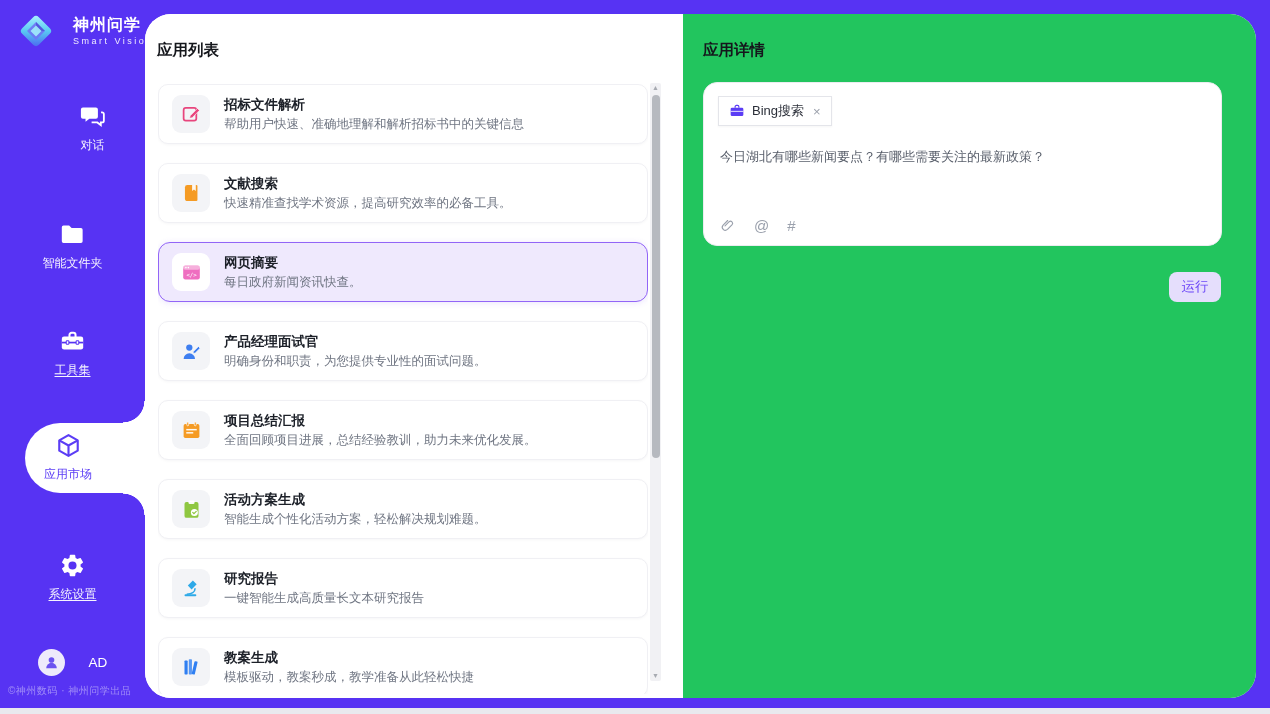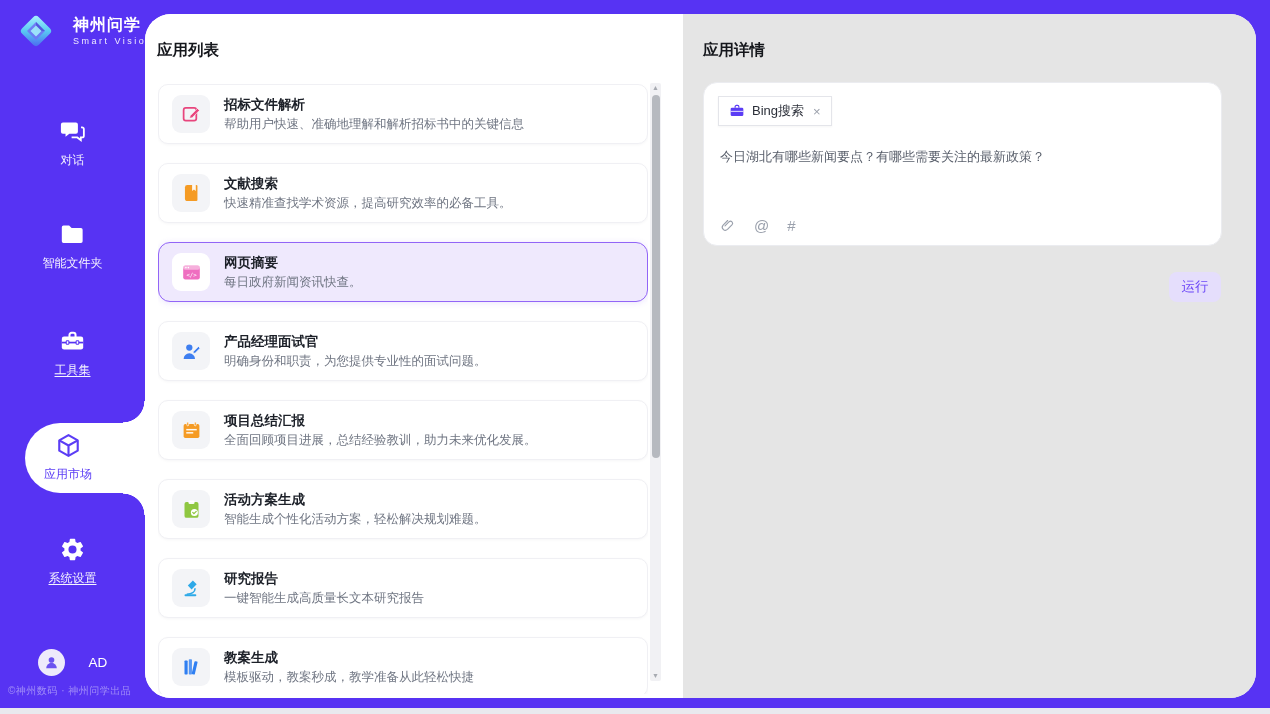--- a/index.html
+++ b/index.html
@@ -52,21 +52,21 @@
   .card-txt{display:flex;flex-direction:column;min-width:0;}
   .card-title{font-size:13.5px;font-weight:700;color:#1c2028;line-height:1;margin-bottom:7px;}
   .card-desc{font-size:12.5px;color:#6f7582;line-height:1;white-space:nowrap;}
 
   .scrollbar{position:absolute;left:505px;top:69px;width:11px;height:598px;background:#f1f1f4;border-radius:2px;}
   .sb-arrow{position:absolute;left:0;width:11px;text-align:center;font-size:7px;color:#a7aab1;line-height:10px;cursor:pointer;}
   .sb-up{top:0;}
   .sb-down{bottom:0;}
   .sb-thumb{position:absolute;left:1.5px;top:12px;width:8px;height:363px;background:#b6b9bf;border-radius:4px;cursor:pointer;}
 
-  .detail-panel{position:absolute;left:538px;top:0;right:0;height:100%;background:#e5e5e5;}
+  .detail-panel{position:absolute;left:538px;top:0;right:0;height:100%;background:#22c55e;}
   .detail-panel .panel-title{left:20px;}
   .prompt-card{position:absolute;left:20px;top:68px;width:519px;height:164px;box-sizing:border-box;
     background:#fff;border:1px solid #ebecf0;border-radius:14px;}
   .tool-tag{position:absolute;left:14px;top:13px;height:30px;box-sizing:border-box;display:inline-flex;align-items:center;gap:7px;
     padding:0 10px;background:#fff;border:1px solid #e4e5ea;border-radius:0;box-shadow:0 1px 2px rgba(0,0,0,.04);cursor:pointer;}
   .tool-tag-label{font-size:13px;color:#2b2f39;}
   .tool-tag-close{font-size:13px;color:#9ba0ab;margin-left:2px;cursor:pointer;}
   .query{position:absolute;left:16px;top:64px;right:16px;font-size:13px;color:#595f6b;line-height:1.5;cursor:text;}
   .toolbar{position:absolute;left:16px;top:134px;display:flex;align-items:center;gap:18px;color:#9aa0ac;}
   .tb-glyph{font-size:15px;line-height:1;cursor:pointer;}
@@ -93,21 +93,21 @@
         <polygon points="20,11 29,20 20,29 11,20" fill="#6f74f5" opacity=".9"></polygon>
         <polygon points="20,11 29,20 20,20.5" fill="#4b50d8" opacity=".8"></polygon>
         <polygon points="20,14.5 25.5,20 20,25.5 14.5,20" fill="#9fe8fa" opacity=".95"></polygon>
       </svg>
       <div class="brand-text">
         <span class="brand-name">神州问学</span>
         <span class="brand-tagline">Smart Vision</span>
       </div>
     </div>
 
-    <div class="nav-item" style="top:118px;">
+    <div class="nav-item" style="top:103px;padding-left:20px;">
       <svg width="27" height="27" viewBox="0 0 24 24">
         <path d="M3.5 4h11.5a1.8 1.8 0 0 1 1.8 1.8v6.4a1.8 1.8 0 0 1-1.8 1.8H9.2l-3.4 2.6V14H3.5a1.8 1.8 0 0 1-1.8-1.8V5.8A1.8 1.8 0 0 1 3.5 4z" fill="#fff"></path>
         <path d="M19.6 8.3h.9a1.6 1.6 0 0 1 1.6 1.6v5.8a1.6 1.6 0 0 1-1.6 1.6h-1.1v2.4l-3.1-2.4h-5.1" fill="none" stroke="#fff" stroke-width="1.6"></path>
       </svg>
       <span class="nav-label">对话</span>
     </div>
 
     <div class="nav-item" style="top:221px;">
       <svg width="27" height="27" viewBox="0 0 24 24">
         <path d="M2.5 5.5A1.5 1.5 0 0 1 4 4h5l2.2 2.3h8.3A1.5 1.5 0 0 1 21 7.8V18a1.5 1.5 0 0 1-1.5 1.5H4A1.5 1.5 0 0 1 2.5 18z" fill="#fff"></path>
@@ -129,21 +129,21 @@
     <div class="active-bubble">
       <div class="active-inner">
         <svg width="27" height="27" viewBox="0 0 24 24">
           <path d="M12 2.8l8.2 4.6v9.2L12 21.2l-8.2-4.6V7.4z" fill="none" stroke="#5b3df5" stroke-width="1.9" stroke-linejoin="round"></path>
           <path d="M3.8 7.4L12 12l8.2-4.6M12 12v9.2" fill="none" stroke="#5b3df5" stroke-width="1.9" stroke-linejoin="round"></path>
         </svg>
         <span class="nav-label">应用市场</span>
       </div>
     </div>
 
-    <div class="nav-item" style="top:536px;">
+    <div class="nav-item" style="top:552px;">
       <svg width="27" height="27" viewBox="0 0 24 24">
         <path fill="#fff" d="M19.14 12.94c.04-.3.06-.61.06-.94 0-.32-.02-.64-.07-.94l2.03-1.58a.49.49 0 0 0 .12-.61l-1.92-3.32a.49.49 0 0 0-.59-.22l-2.39.96c-.5-.38-1.03-.7-1.62-.94l-.36-2.54a.48.48 0 0 0-.48-.41h-3.84a.48.48 0 0 0-.47.41l-.36 2.54c-.59.24-1.13.57-1.62.94l-2.39-.96a.49.49 0 0 0-.59.22L2.74 8.87a.49.49 0 0 0 .12.61l2.03 1.58c-.05.3-.09.63-.09.94s.02.64.07.94l-2.03 1.58a.49.49 0 0 0-.12.61l1.92 3.32c.12.22.37.29.59.22l2.39-.96c.5.38 1.03.7 1.62.94l.36 2.54c.05.24.24.41.48.41h3.84c.24 0 .44-.17.47-.41l.36-2.54c.59-.24 1.13-.56 1.62-.94l2.39.96c.22.08.47 0 .59-.22l1.92-3.32a.49.49 0 0 0-.12-.61l-2.01-1.58zM12 15.6A3.6 3.6 0 1 1 12 8.4a3.6 3.6 0 0 1 0 7.2z"></path>
       </svg>
       <span class="nav-label u">系统设置</span>
     </div>
 
     <div class="user-row">
       <span class="avatar">
         <svg width="17" height="17" viewBox="0 0 24 24">
           <circle cx="12" cy="8.5" r="4" fill="#6b52f0"></circle>

